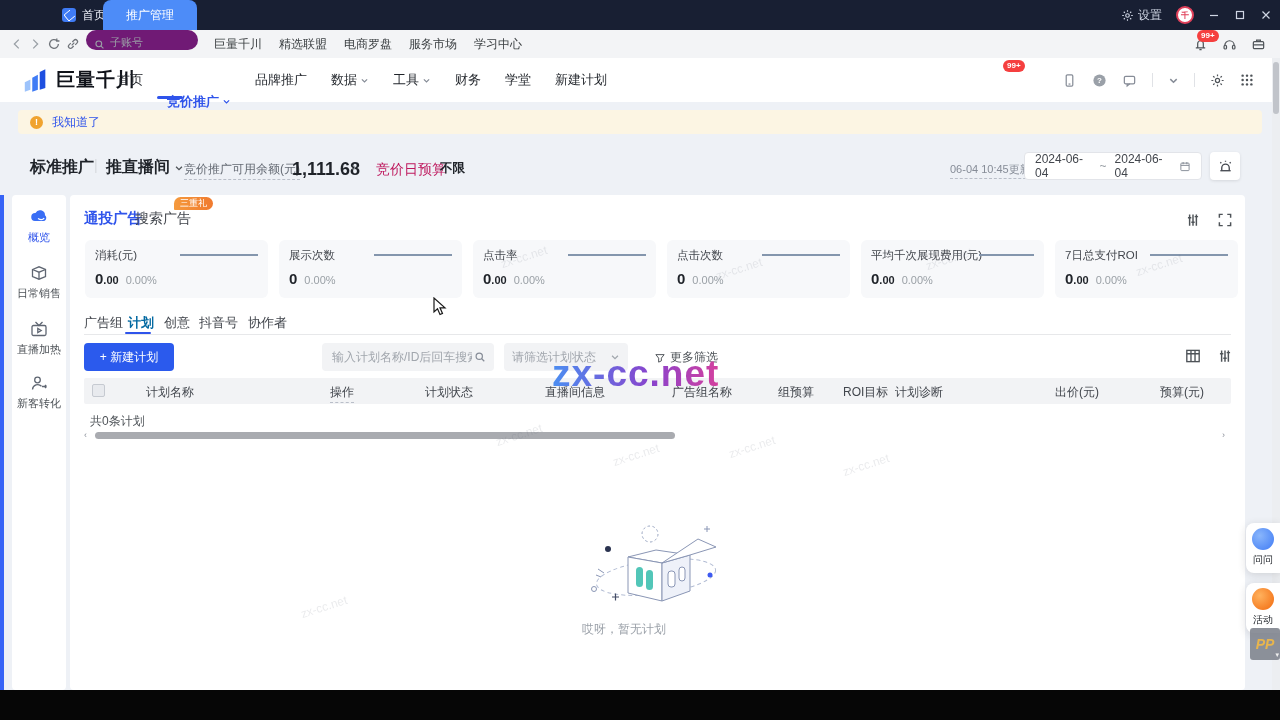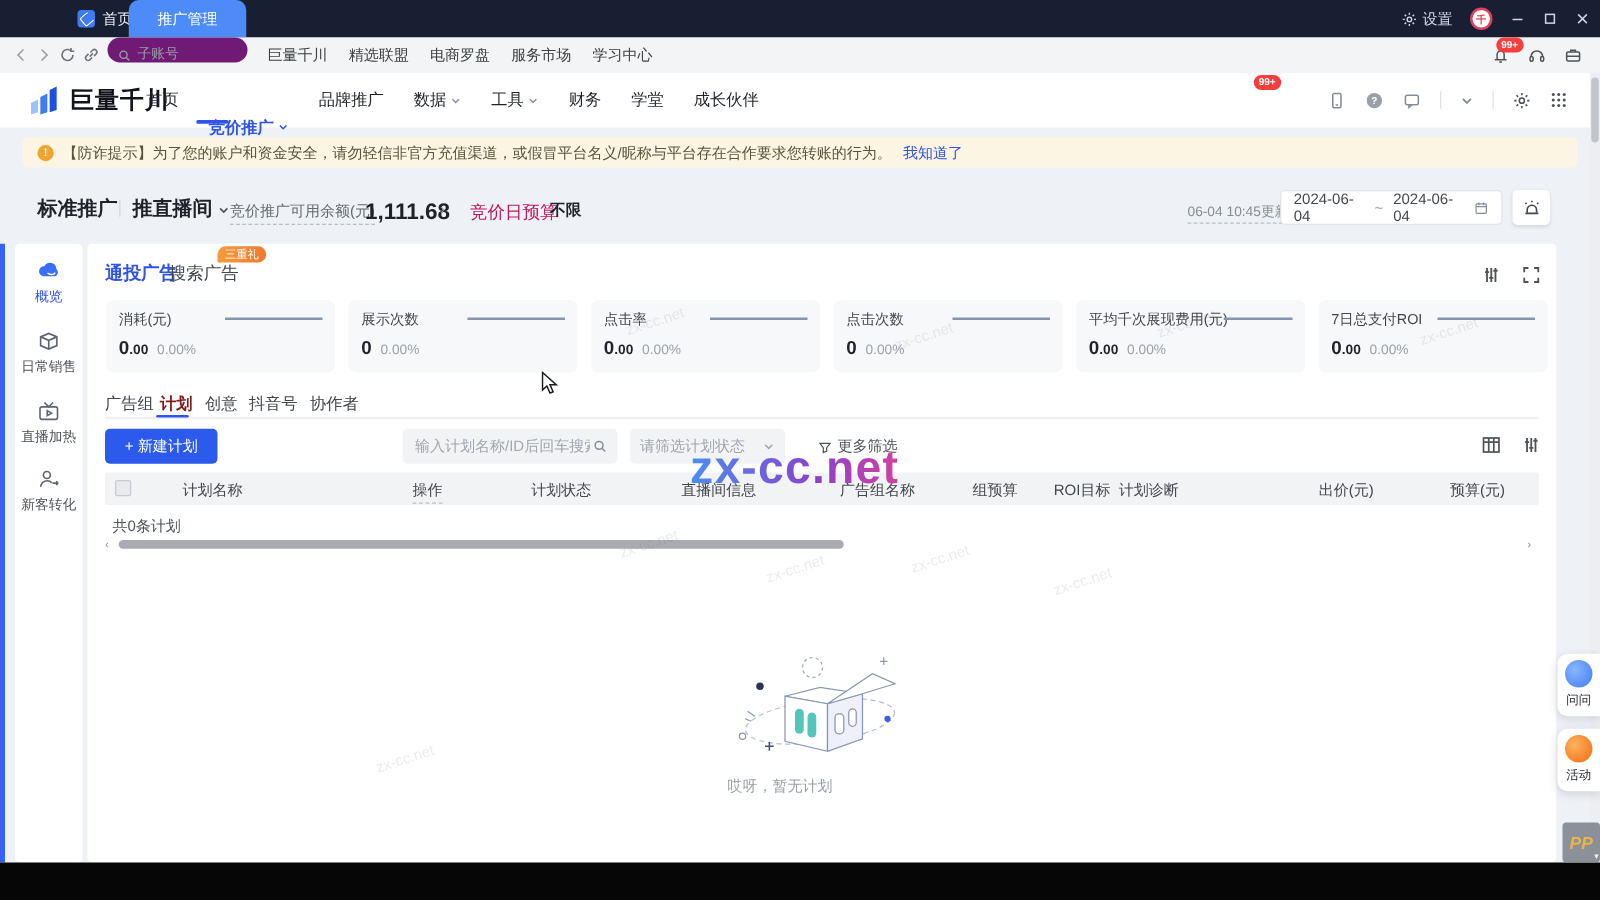--- a/index.html
+++ b/index.html
@@ -74,21 +74,21 @@
   .card{position:absolute;top:45px;width:183px;height:58px;background:#f7f8fa;border-radius:6px;box-sizing:border-box;padding:8px 10px;}
   .card .lbl{font-size:11.5px;color:#42464d;}
   .card .spark{position:absolute;right:10px;top:14px;width:78px;border-top:2px solid #8496ad;}
   .card .vrow{position:absolute;left:10px;top:30px;display:flex;align-items:baseline;}
   .card .vint{font-size:15px;font-weight:bold;color:#1f2329;}
   .card .vdec{font-size:11px;font-weight:bold;color:#1f2329;}
   .card .vpct{font-size:11px;color:#9aa0a6;margin-left:7px;}
 
   .subtabs-line{position:absolute;left:14px;top:139px;width:1147px;border-bottom:1px solid #e7e8ea;}
   .subtab{position:absolute;top:119px;font-size:13px;color:#42464d;cursor:pointer;}
-  .subtab.active{color:#7f1d1d;font-weight:bold;}
+  .subtab.active{color:#0369a1;font-weight:bold;}
   .subtab-underline{position:absolute;left:55px;top:137px;width:26px;height:2px;background:#2f54eb;border-radius:1px;}
 
   .btn-primary{position:absolute;left:14px;top:148px;width:90px;height:28px;background:#2b5aed;border:none;border-radius:4px;color:#fff;font-size:12px;cursor:pointer;font-family:inherit;}
   .btn-seed{position:absolute;left:114px;top:148px;height:28px;padding:0 12px;background:#fdedf2;border:none;border-radius:4px;color:#de3a68;font-size:12px;display:flex;align-items:center;gap:5px;cursor:pointer;font-family:inherit;}
   .inp-search{position:absolute;left:252px;top:148px;width:172px;height:28px;background:#f2f3f5;border-radius:4px;display:flex;align-items:center;padding:0 8px;box-sizing:border-box;}
   .inp-search input{flex:1;border:none;background:transparent;outline:none;font-size:12px;color:#1f2329;font-family:inherit;min-width:0;}
   .inp-search input::placeholder{color:#a1a6ad;}
   .sel-status{position:absolute;left:434px;top:148px;width:124px;height:28px;background:#f2f3f5;border-radius:4px;display:flex;align-items:center;justify-content:space-between;padding:0 8px;box-sizing:border-box;font-size:12px;color:#a1a6ad;cursor:pointer;}
   .more-filter{position:absolute;left:584px;top:154px;display:flex;align-items:center;gap:4px;font-size:12px;color:#4e5358;cursor:pointer;}
 
@@ -103,21 +103,21 @@
   .empty-txt{margin-top:6px;font-size:12px;color:#9aa0a8;}
 
   
   .wm1{position:absolute;left:538px;top:311px;font-size:34px;font-weight:bold;letter-spacing:3px;background:linear-gradient(90deg,#4b8ef1,#7a49d6 55%,#d4419e);-webkit-background-clip:text;background-clip:text;color:transparent;z-index:30;}
   .wm2{position:absolute;left:552px;top:353px;font-size:37px;font-weight:bold;letter-spacing:1px;background:linear-gradient(90deg,#4b8ef1,#8a42cc 60%,#d4419e);-webkit-background-clip:text;background-clip:text;color:transparent;z-index:30;}
   .wm-tile{position:absolute;font-size:12px;color:#5a6070;opacity:.12;transform:rotate(-18deg);z-index:29;}
 
   
   .float-pill{position:absolute;left:1246px;width:34px;background:#fff;border-radius:8px 0 0 8px;box-shadow:0 2px 8px rgba(31,35,41,.15);text-align:center;padding:5px 0 6px;box-sizing:border-box;font-size:10px;color:#1f2329;z-index:40;}
   .fp-circle{width:22px;height:22px;border-radius:50%;margin:0 auto 3px;}
-  .pp-box{position:absolute;left:1250px;top:658px;width:30px;height:32px;background:rgba(125,130,140,.88);border-radius:3px;z-index:40;display:flex;align-items:center;justify-content:center;color:#e8b54d;font-size:14px;font-weight:bold;font-style:italic;}
+  .pp-box{position:absolute;left:1250px;top:628px;width:30px;height:32px;background:rgba(125,130,140,.88);border-radius:3px;z-index:40;display:flex;align-items:center;justify-content:center;color:#e8b54d;font-size:14px;font-weight:bold;font-style:italic;}
   .pp-caret{position:absolute;right:1px;bottom:1px;color:#f0f0f0;font-size:7px;}
 
   .vscroll{position:absolute;left:1272px;top:58px;width:8px;height:632px;background:#eceef1;}
   .vthumb{position:absolute;left:1273px;top:62px;width:6px;height:52px;background:#c1c4ca;border-radius:3px;}
 
   .bottombar{position:absolute;left:0;top:690px;width:1280px;height:30px;background:#060606;}
   .cursor{position:absolute;left:433px;top:297px;z-index:60;}
 </style>
 </head>
 <body>
@@ -234,21 +234,21 @@
             <path d="M2.5 4.5L6 8l3.5-3.5"></path>
           </svg>
         </span>
       <span class="nav-item">
           <span>财务</span>
         </span>
       <span class="nav-item">
           <span>学堂</span>
         </span>
       <span class="nav-item">
-          <span>成长伙伴</span>
+          <span>新建计划</span>
         </span>
     </div>
     <div class="nav-underline"></div>
     <div class="mn-right">
       <svg width="15" height="15" viewBox="0 0 16 16" fill="none" stroke="#868c97" stroke-width="1.3">
           <rect x="4.5" y="2" width="7" height="12" rx="1.3"></rect>
           <path d="M7 11.8h2"></path>
         </svg>
       <svg width="15" height="15" viewBox="0 0 16 16">
           <circle cx="8" cy="8" r="6.5" fill="#9aa0a8"></circle>
@@ -277,21 +277,20 @@
           <circle cx="3" cy="13" r="1.4"></circle>
           <circle cx="8" cy="13" r="1.4"></circle>
           <circle cx="13" cy="13" r="1.4"></circle>
         </svg>
     </div>
   </div>
   <span class="badge msg-badge">99+</span>
 
   <div class="banner">
     <span class="warn-dot">!</span>
-    <span>【防诈提示】为了您的账户和资金安全，请勿轻信非官方充值渠道，或假冒平台名义/昵称与平台存在合作要求您转账的行为。</span>
     <a href="#">我知道了</a>
   </div>
 
   <div class="ph-title">标准推广</div>
   <div class="ph-sep">|</div>
   <div class="ph-mode">
     <span>推直播间</span>
     <svg width="10" height="10" viewBox="0 0 12 12" fill="none" stroke="#4e5358" stroke-width="1.6">
         <path d="M2.5 4.5L6 8l3.5-3.5"></path>
       </svg>

